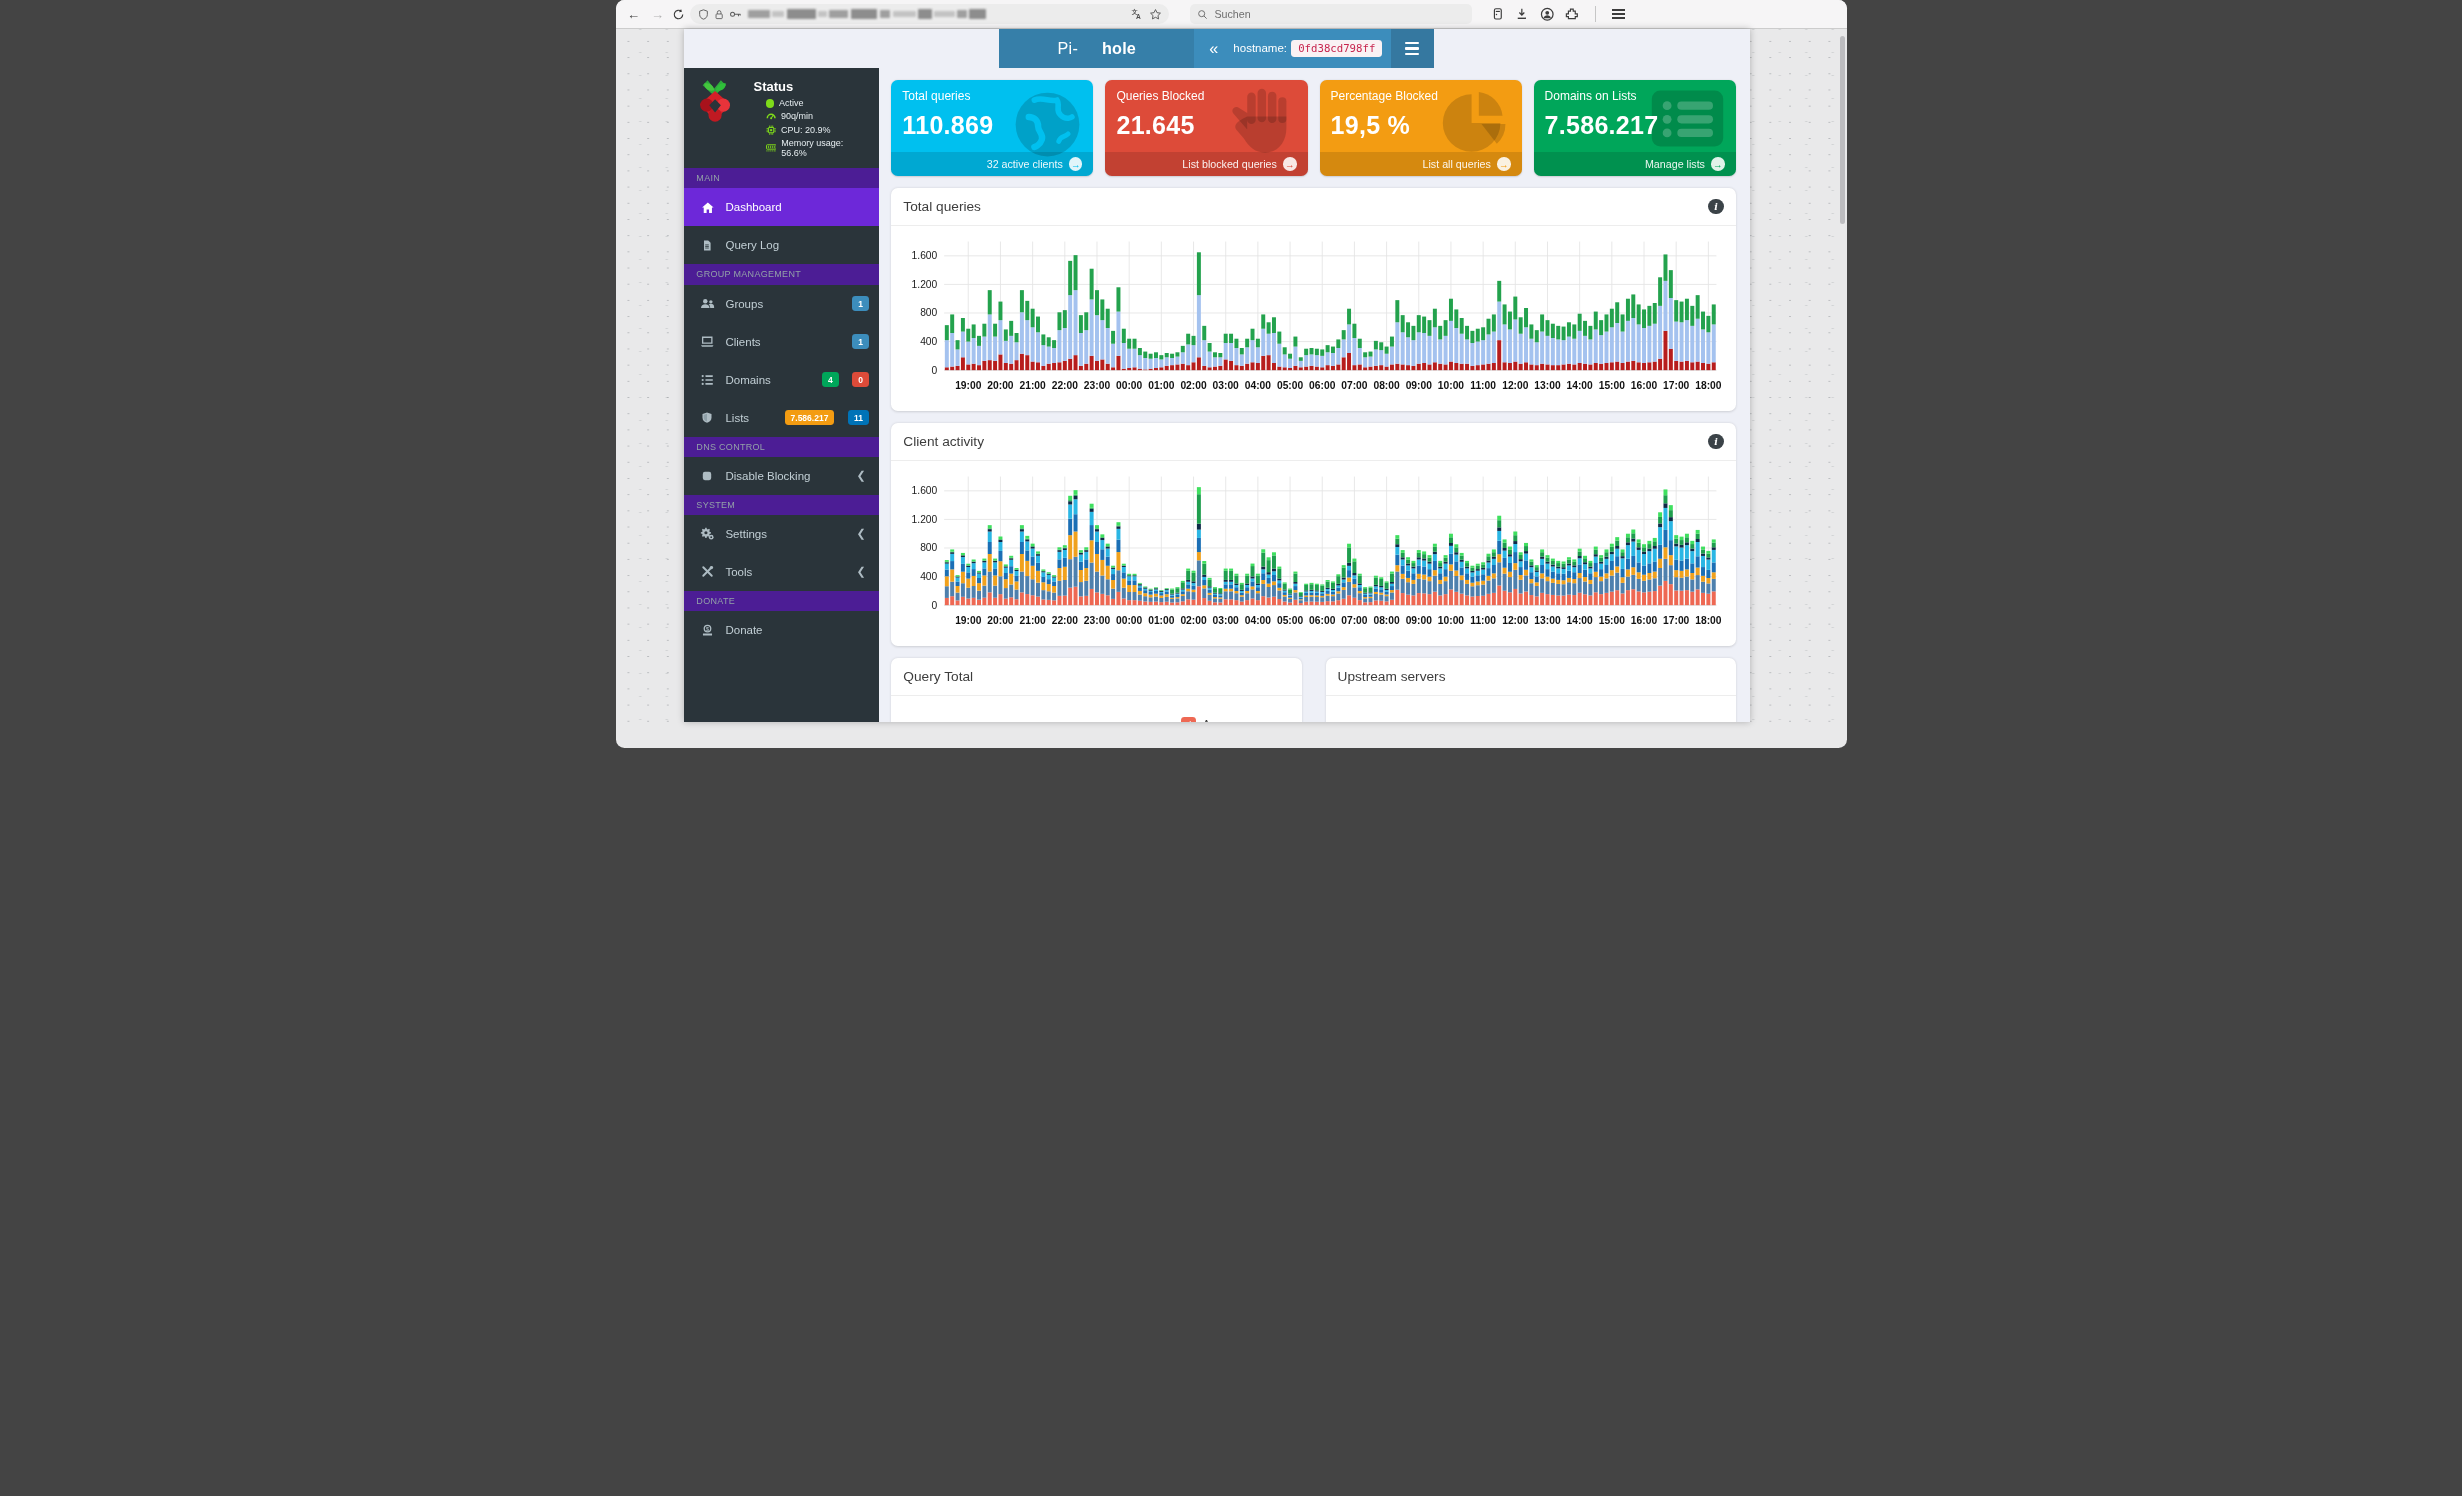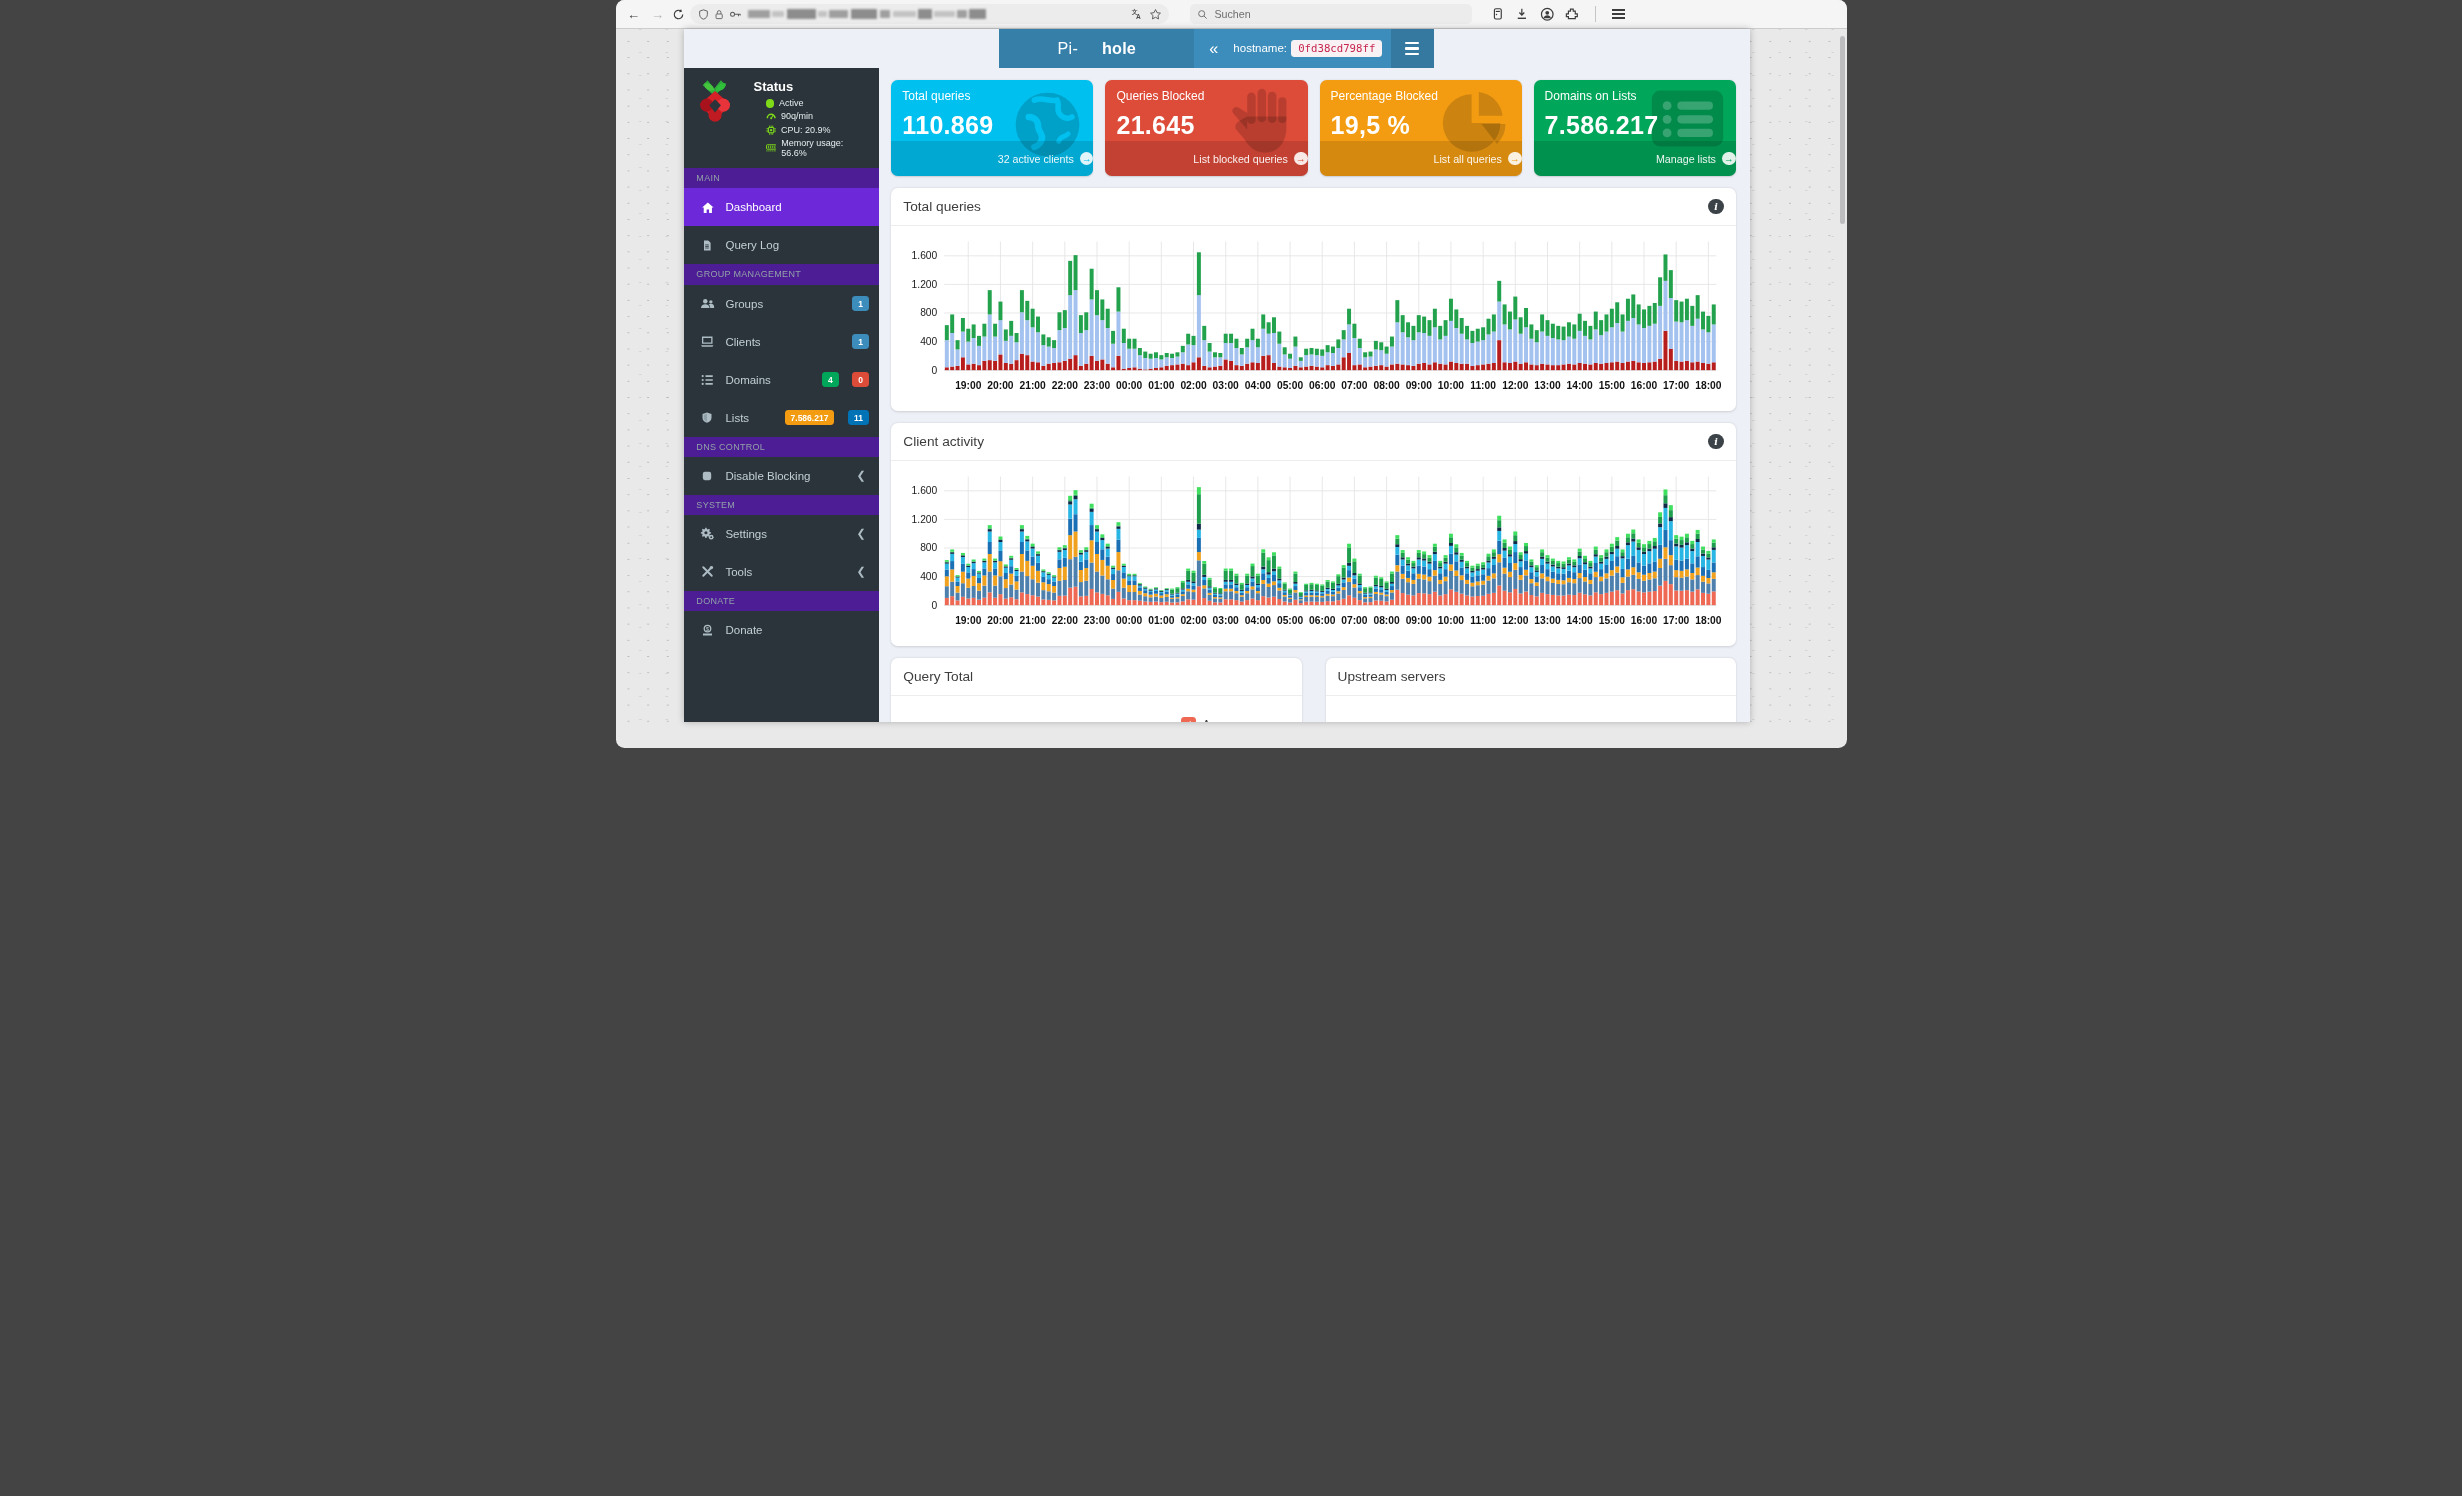--- a/index.html
+++ b/index.html
@@ -75,21 +75,21 @@
   .chev { color:#aebcc3; font-size:11px; margin-right:3.4px; }
 
   
   .content { flex:1; padding:12px 13px 0 12px; overflow:hidden; }
   .cards { display:grid; grid-template-columns:repeat(4,1fr); gap:12px; margin-bottom:12px; }
   .card { position:relative; border-radius:6.8px; color:#fff; overflow:hidden; height:96px; box-shadow:0 0.9px 1.7px rgba(0,0,0,.15); }
   .card-body { padding:9.4px 11px 0; position:relative; z-index:1; }
   .card-title { font-size:12px; }
   .card-value { font-size:25px; font-weight:700; margin-top:7.7px; letter-spacing:0.3px; }
   .card-icon { position:absolute; right:8.5px; top:6.8px; z-index:0; }
-  .card-footer { position:absolute; left:0; right:0; bottom:0; height:35px; background:rgba(0,0,0,.12); display:flex; align-items:center; justify-content:flex-end; gap:6px; padding-right:0; font-size:10.7px; color:rgba(255,255,255,.92); }
+  .card-footer { position:absolute; left:0; right:0; bottom:0; height:24px; background:rgba(0,0,0,.12); display:flex; align-items:center; justify-content:flex-end; gap:6px; padding-right:11px; font-size:10.7px; color:rgba(255,255,255,.92); }
   .go-circle { width:13.7px; height:13.7px; border-radius:50%; background:rgba(255,255,255,.88); color:var(--card); display:flex; align-items:center; justify-content:center; font-size:9.4px; font-weight:700; }
 
   .panel { background:#fff; border-radius:6.8px; box-shadow:0 0.9px 2.6px rgba(0,0,0,.14); margin-bottom:12px; }
   .panel-header { height:38px; display:flex; align-items:center; justify-content:space-between; padding:0 12px; border-bottom:0.9px solid #ededed; }
   .panel-title { font-size:13.7px; color:#3d3d3d; }
   .info-btn { width:15.4px; height:15.4px; border-radius:50%; background:#3b4348; color:#fff; font-size:9.4px; font-weight:700; display:flex; align-items:center; justify-content:center; font-family:"DejaVu Serif",serif; font-style:italic; }
   .panel-body { padding:6.8px 12px 10.3px; }
   .bottom-row { display:grid; grid-template-columns:1fr 1fr; gap:24px; }
   .bottom-row .panel { min-height:162px; }
   .legend-row { display:flex; align-items:center; gap:6.8px; margin:13.7px 0 0 278px; }

